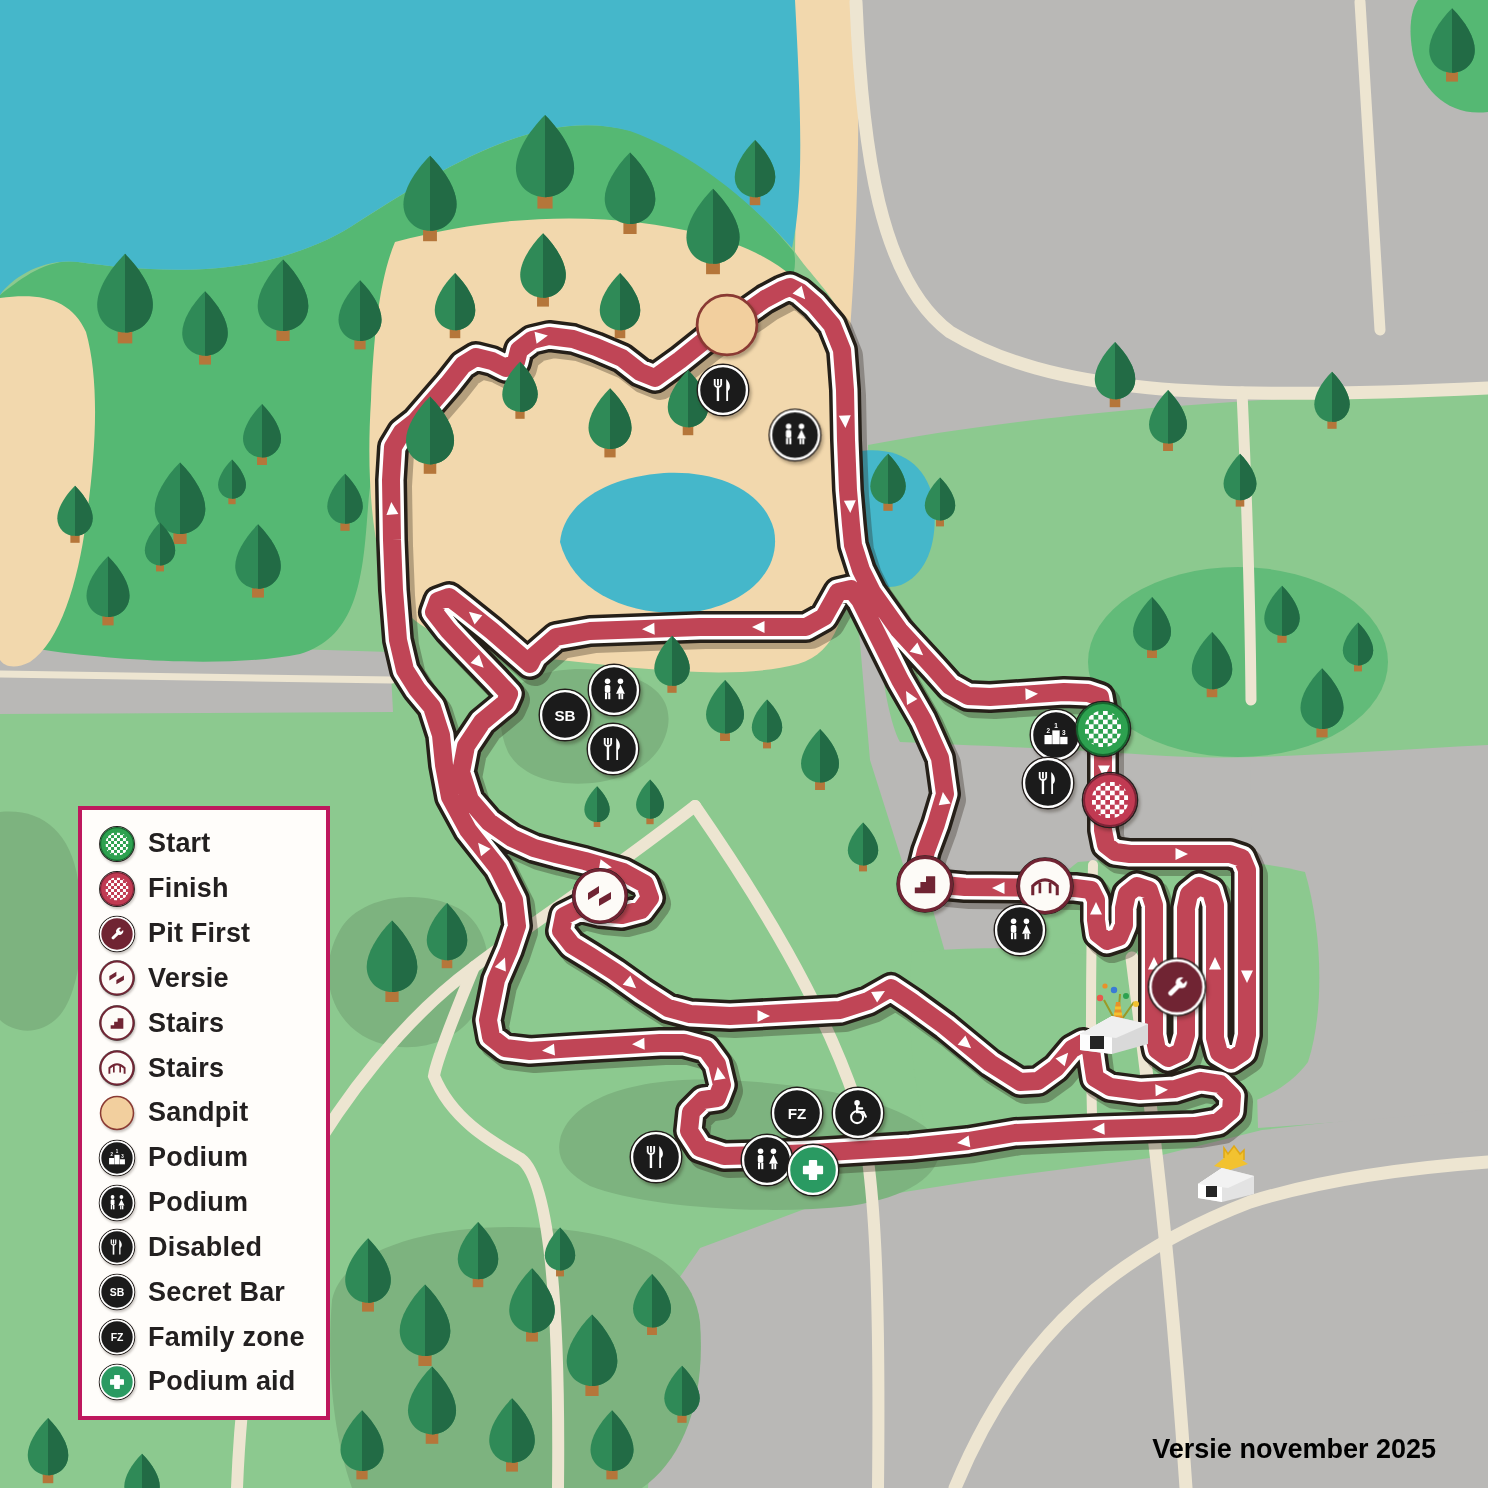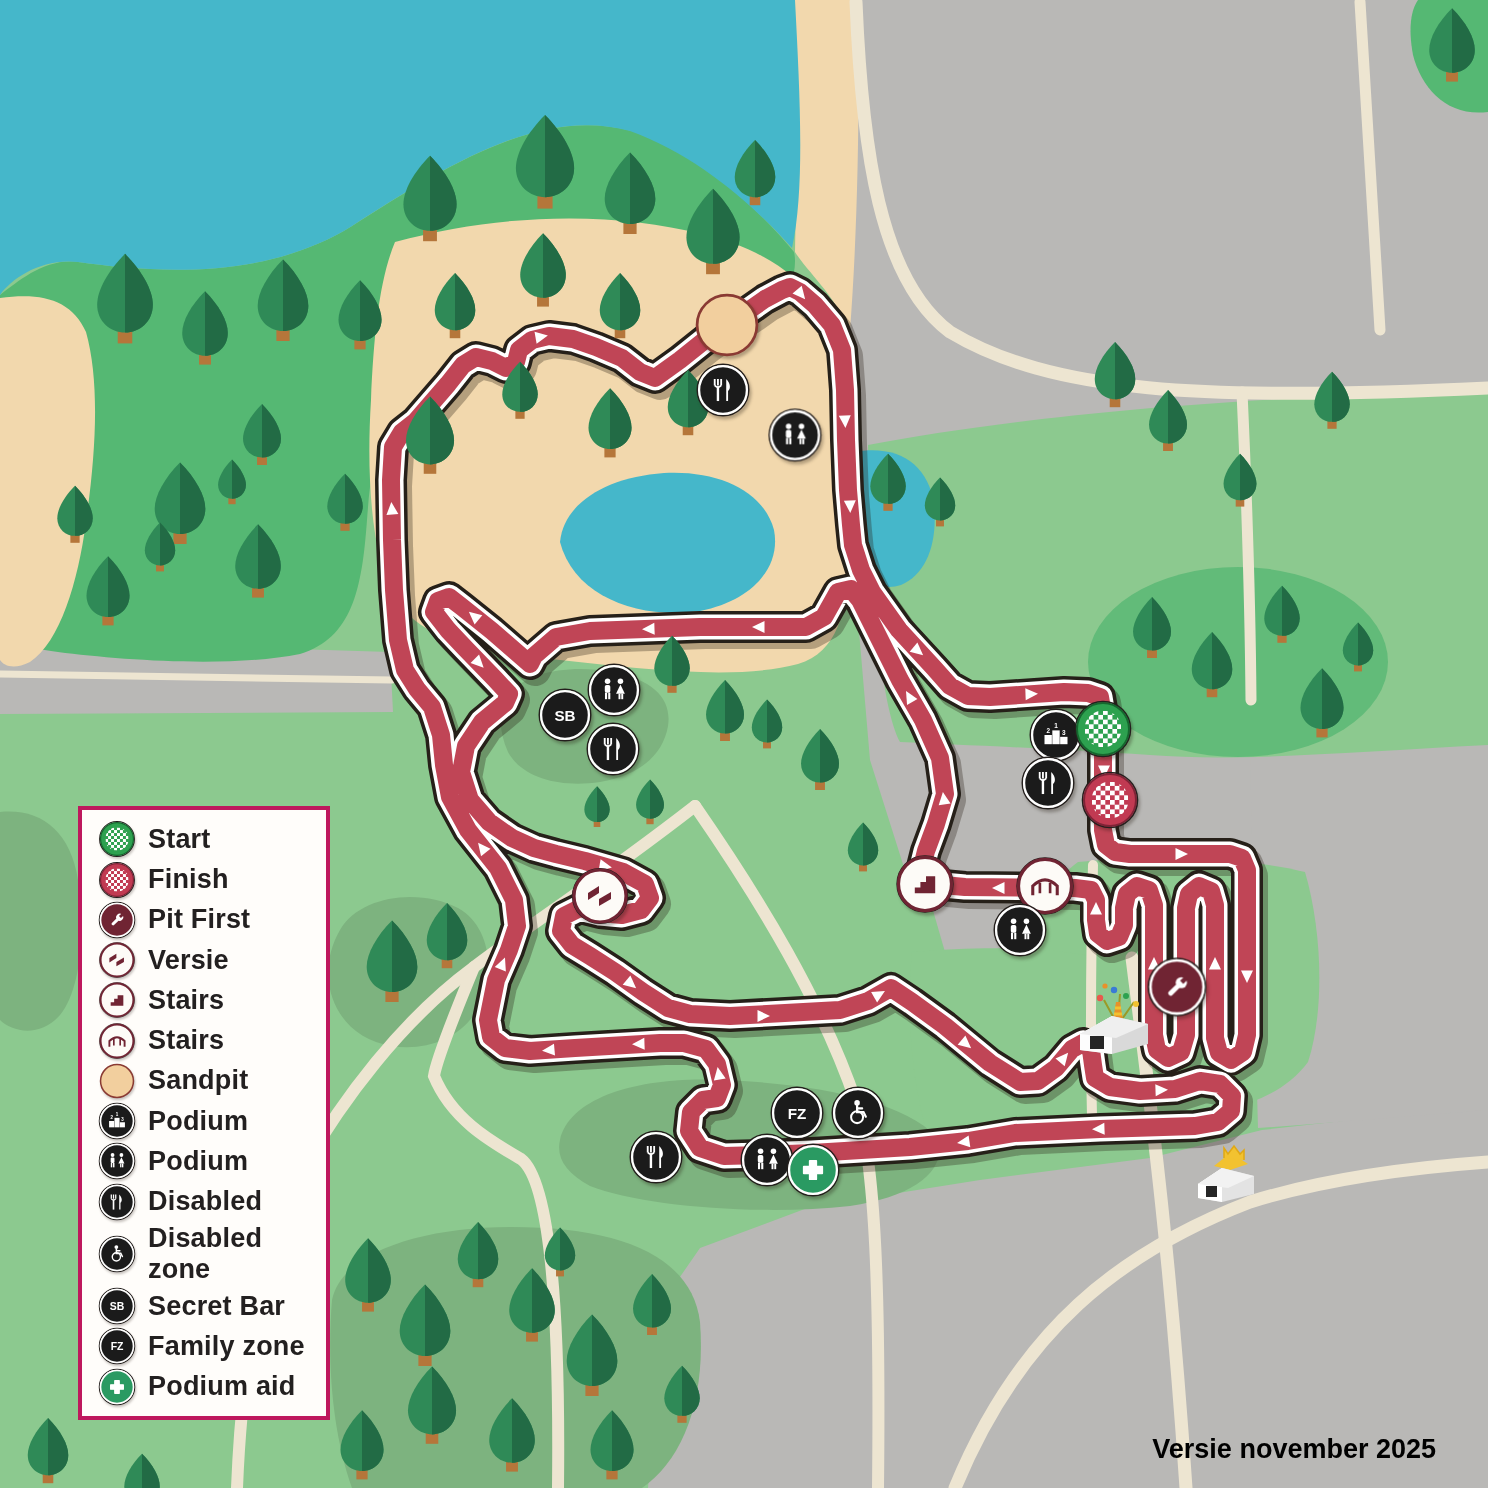--- a/index.html
+++ b/index.html
@@ -402,26 +402,20 @@
       <span>Podium</span>
     </div>
     <div class="lrow">
       <svg viewBox="-30 -30 60 60">
         <use href="#sym-catering"></use>
       </svg>
       <span>Disabled</span>
     </div>
     <div class="lrow">
       <svg viewBox="-30 -30 60 60">
-        <use href="#sym-disabled-zone"></use>
-      </svg>
-      <span>Disabled zone</span>
-    </div>
-    <div class="lrow">
-      <svg viewBox="-30 -30 60 60">
         <use href="#sym-secret-bar"></use>
       </svg>
       <span>Secret Bar</span>
     </div>
     <div class="lrow">
       <svg viewBox="-30 -30 60 60">
         <use href="#sym-family-zone"></use>
       </svg>
       <span>Family zone</span>
     </div>

